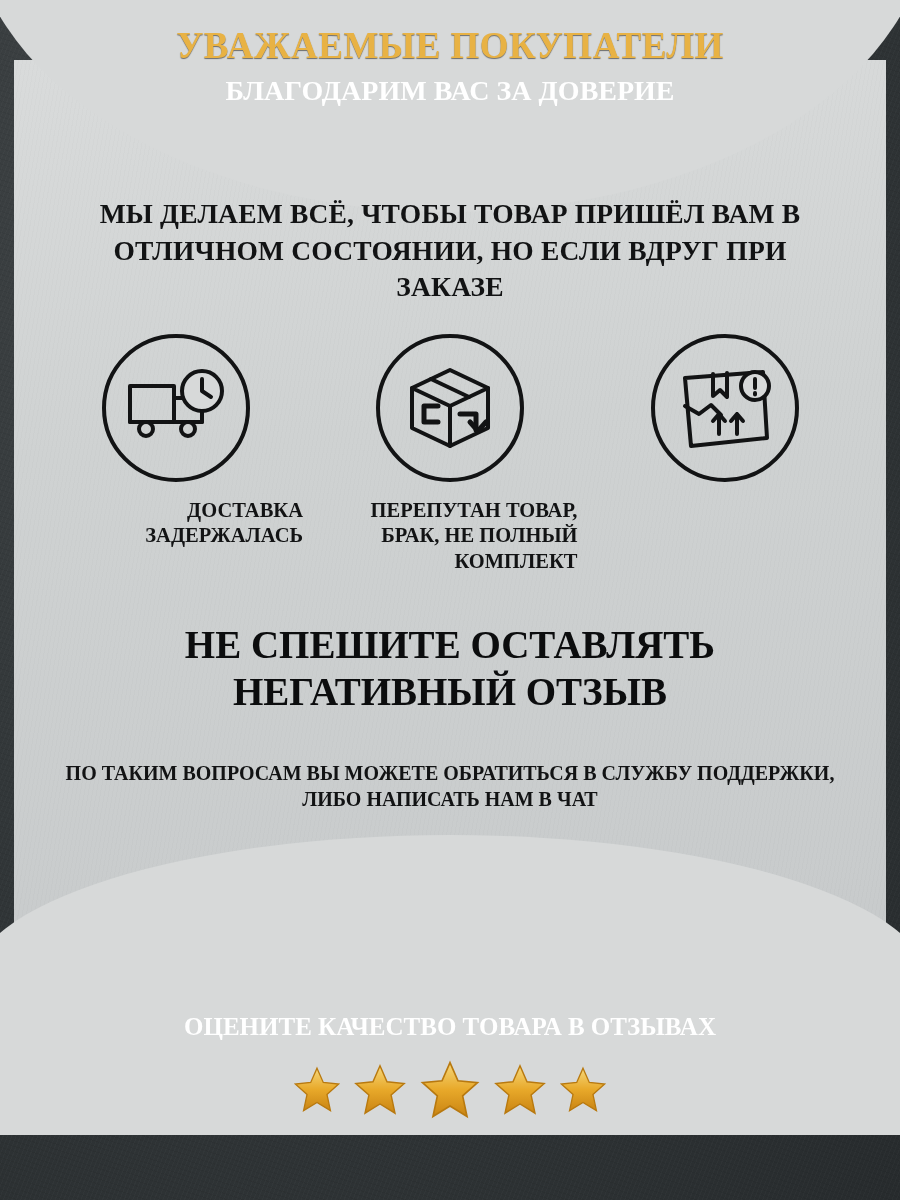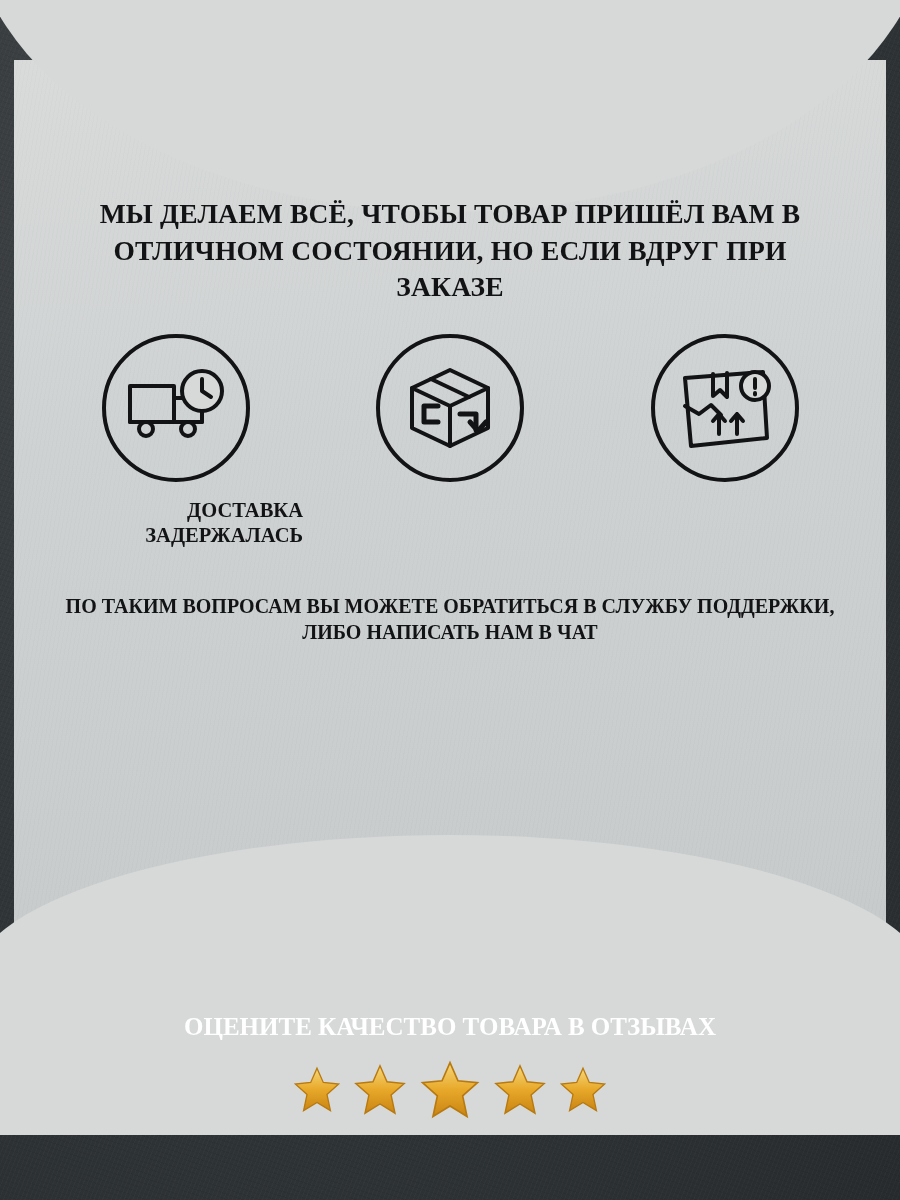--- a/index.html
+++ b/index.html
@@ -202,20 +202,24 @@
 <body>
 
 <div class="poster">
   <div class="bg-texture"></div>
 
   <div class="panel">
     <div class="panel-top-curve"></div>
     <div class="panel-bottom-curve"></div>
   </div>
 
+  <div class="header">
+    <h1 class="header-title">УВАЖАЕМЫЕ ПОКУПАТЕЛИ</h1>
+    <p class="header-sub">БЛАГОДАРИМ ВАС ЗА ДОВЕРИЕ</p>
+  </div>
 
   <div class="content">
     <p class="lead">МЫ ДЕЛАЕМ ВСЁ, ЧТОБЫ ТОВАР ПРИШЁЛ ВАМ В ОТЛИЧНОМ СОСТОЯНИИ, НО ЕСЛИ ВДРУГ ПРИ ЗАКАЗЕ</p>
 
     <div class="icons-row">
 
       <div class="icon-block">
         <div class="circle">
           <svg width="104" height="84" viewBox="0 0 104 84" fill="none" stroke="#121314" stroke-width="4" stroke-linecap="round" stroke-linejoin="round">
             <path d="M6 20 h44 v36 H6 z"></path>
@@ -235,38 +239,40 @@
           <svg width="104" height="92" viewBox="0 0 104 92" fill="none" stroke="#121314" stroke-width="4" stroke-linecap="round" stroke-linejoin="round">
             <path d="M14 26 L52 8 L90 26 L52 44 Z"></path>
             <path d="M14 26 v40 L52 84 V44"></path>
             <path d="M90 26 v40 L52 84"></path>
             <path d="M33 17 L71 35"></path>
             <path d="M40 44 h-14 v16 h14" stroke-width="5"></path>
             <path d="M62 52 h16 v16" stroke-width="5"></path>
             <path d="M72 60 l8 9 l8 -9" stroke-width="5"></path>
           </svg>
         </div>
+        <div class="icon-caption">ПЕРЕПУТАН ТОВАР, БРАК, НЕ ПОЛНЫЙ КОМПЛЕКТ</div>
       </div>
 
       <div class="icon-block">
         <div class="circle">
           <svg width="100" height="92" viewBox="0 0 100 92" fill="none" stroke="#121314" stroke-width="4" stroke-linecap="round" stroke-linejoin="round">
             <path d="M10 16 L88 10 L92 76 L16 84 Z"></path>
             <path d="M38 12 v22 l7 -6 l7 7 V11"></path>
             <path d="M10 44 l14 8 l12 -9 l10 10"></path>
             <path d="M44 72 v-20 M44 52 l-6 7 M44 52 l6 7"></path>
             <path d="M62 72 v-20 M62 52 l-6 7 M62 52 l6 7"></path>
             <circle cx="80" cy="24" r="14" fill="#d7d9d9"></circle>
             <path d="M80 17 v9 M80 31 v1.5"></path>
           </svg>
         </div>
       </div>
 
     </div>
 
+    <p class="headline">НЕ СПЕШИТЕ ОСТАВЛЯТЬ НЕГАТИВНЫЙ ОТЗЫВ</p>
     <p class="support-text">ПО ТАКИМ ВОПРОСАМ ВЫ МОЖЕТЕ ОБРАТИТЬСЯ В СЛУЖБУ ПОДДЕРЖКИ, ЛИБО НАПИСАТЬ НАМ В ЧАТ</p>
   </div>
 
   <div class="footer">
     <p class="footer-title">ОЦЕНИТЕ КАЧЕСТВО ТОВАРА В ОТЗЫВАХ</p>
     <div class="stars">
       <svg class="star s1" viewBox="0 0 24 24">
           <defs>
             <linearGradient id="g1" x1="0" y1="0" x2="0" y2="1">
               <stop offset="0%" stop-color="#f6d77a"></stop>

